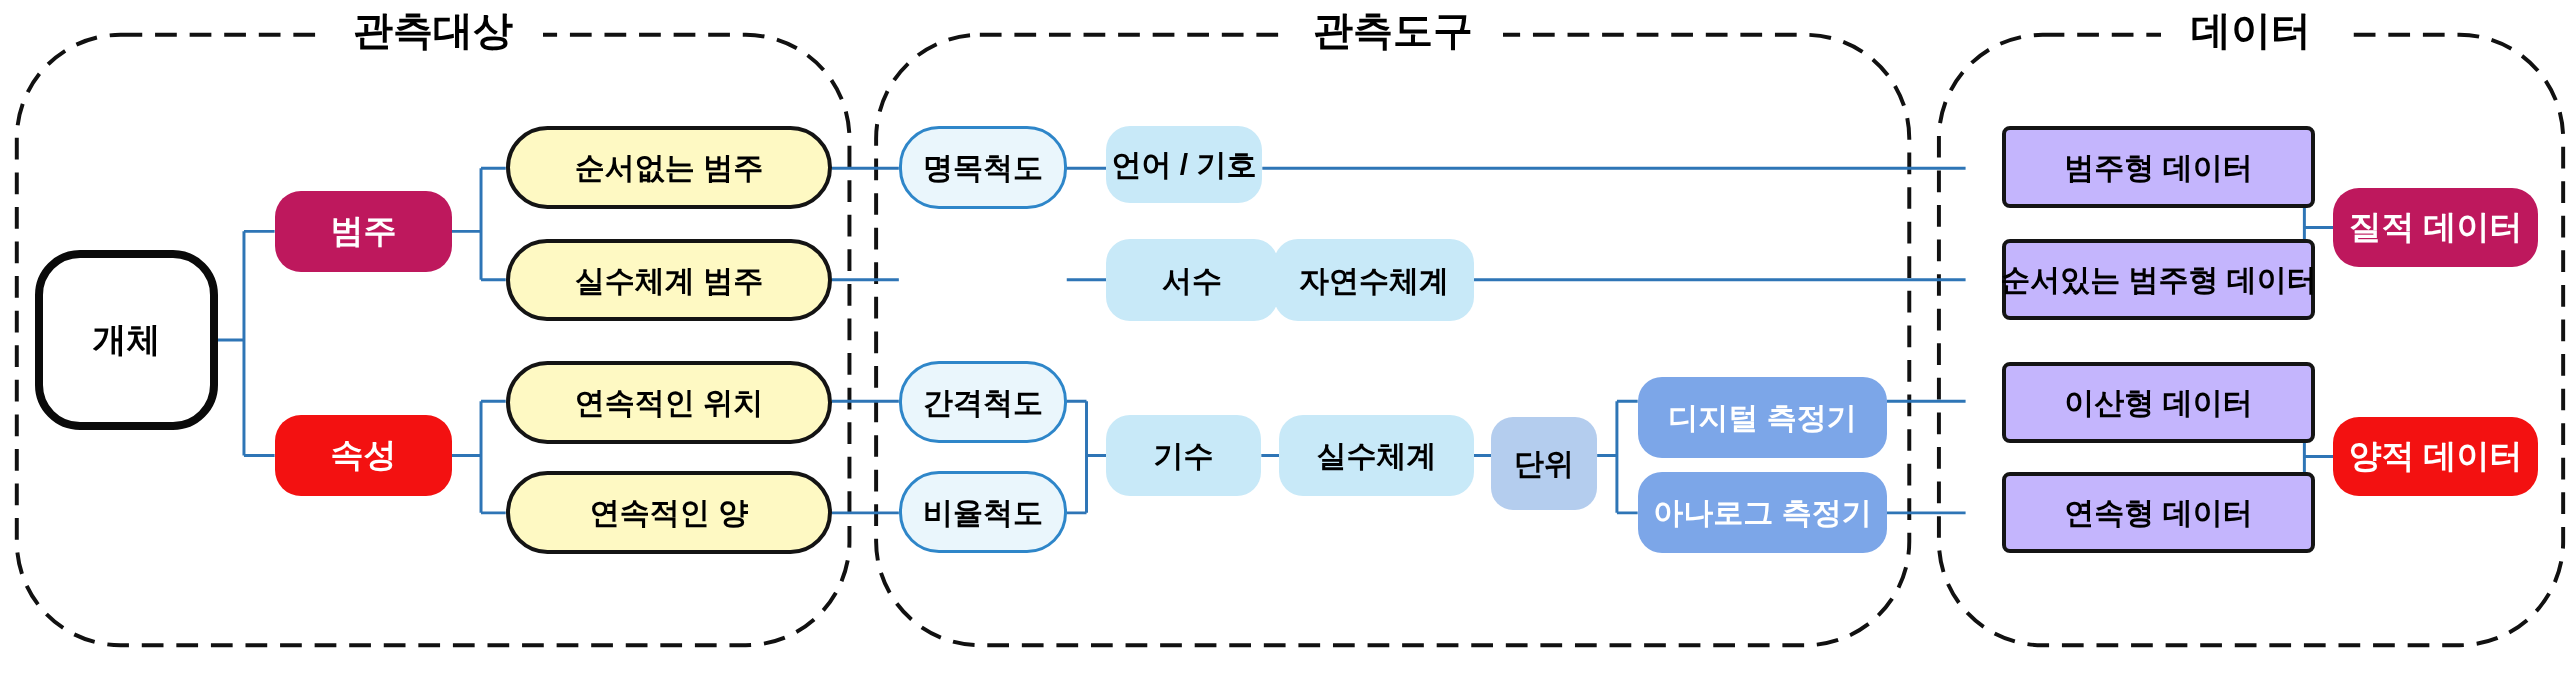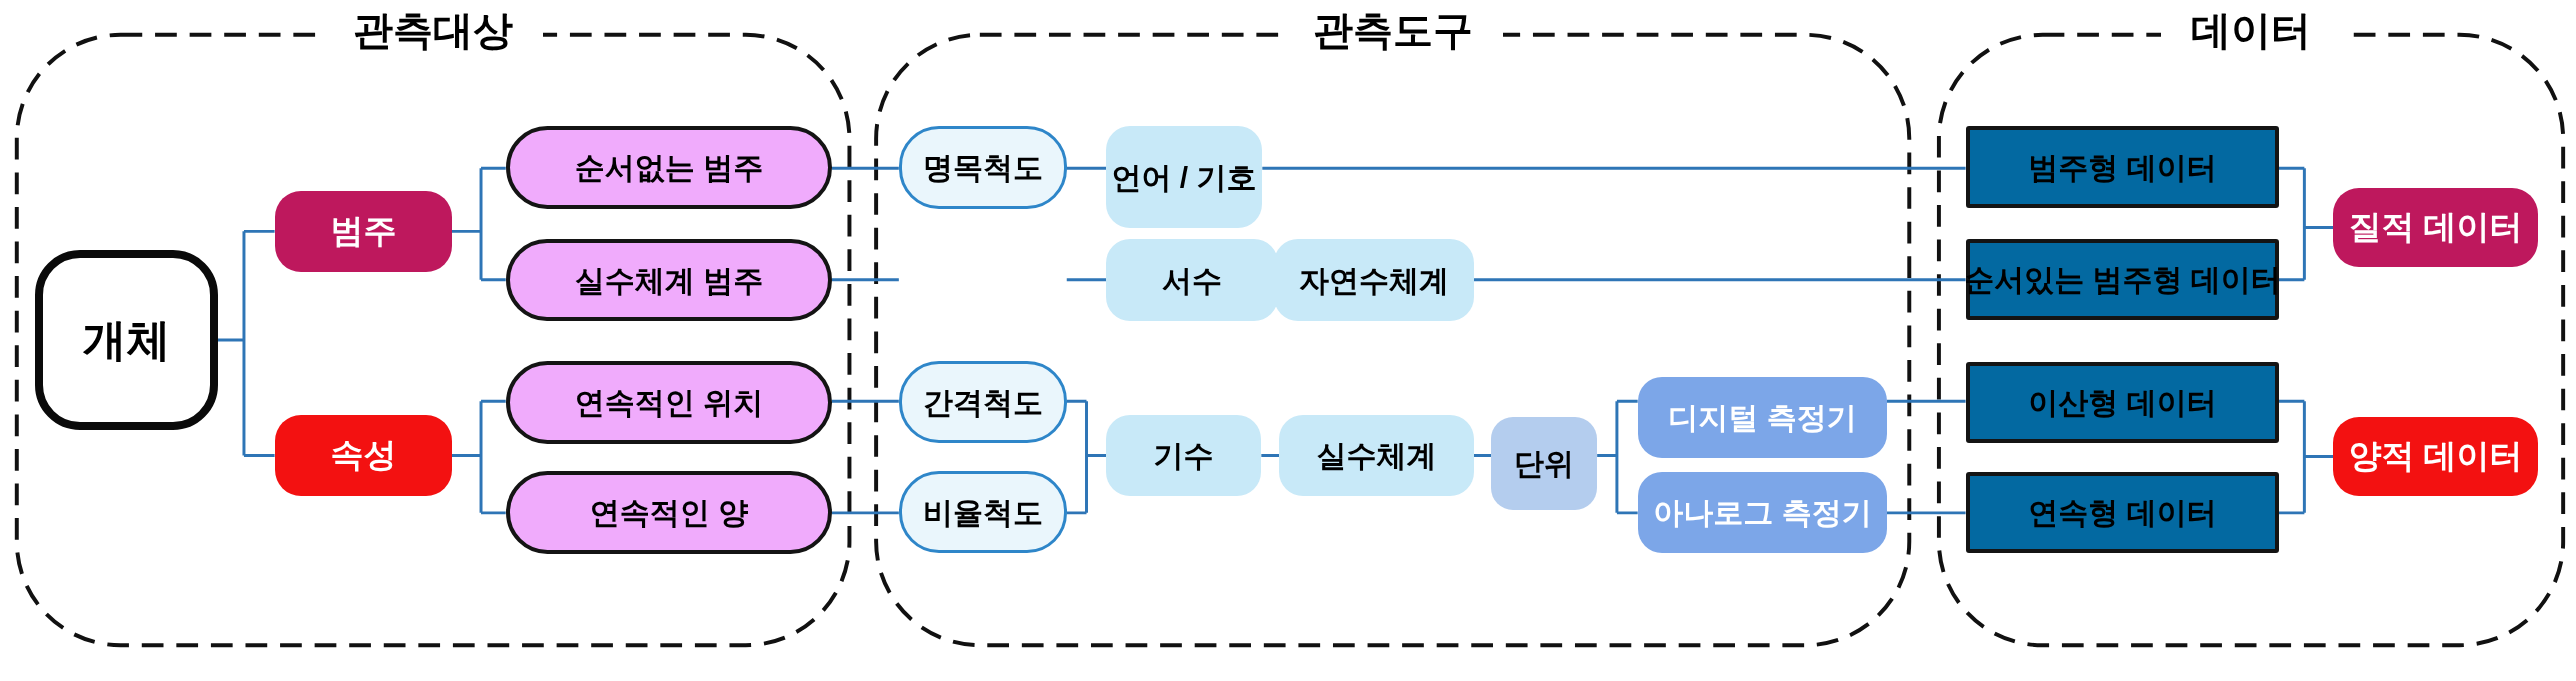--- a/index.html
+++ b/index.html
@@ -6,29 +6,29 @@
   #canvas{
     position:relative;width:2576px;height:682px;background:#ffffff;
     font-family:"Liberation Sans","DejaVu Sans",sans-serif;overflow:hidden;
   }
   #wires{position:absolute;left:0;top:0;width:2576px;height:682px;}
   .node{
     position:absolute;display:flex;align-items:center;justify-content:center;
     box-sizing:border-box;font-weight:bold;font-size:30px;color:#000;
     text-align:center;white-space:nowrap;line-height:1.1;
   }
-  .entity{background:#fff;border:8px solid #0a0a0a;border-radius:45px;font-size:44px;}
+  .entity{background:#fff;border:8px solid #0a0a0a;border-radius:45px;font-size:34px;}
   .orange{background:#be185d;color:#fff;border-radius:26px;font-size:33px;}
   .red{background:#F31111;color:#fff;border-radius:26px;font-size:33px;}
-  .stadium{background:#f0abfc;border:4px solid #141414;border-radius:43px;}
+  .stadium{background:#fef9c3;border:4px solid #141414;border-radius:43px;}
   .scale{background:#EAF6FC;border:3px solid #2E86C9;border-radius:40px;}
   .lightblue{background:#C8E9F8;border-radius:24px;}
   .unitblue{background:#B4CDEE;border-radius:22px;}
   .measurer{background:#7CA6E8;border-radius:24px;color:#fff;}
-  .datab{background:#0369a1;border:4px solid #141414;border-radius:3px;}
+  .datab{background:#c4b5fd;border:4px solid #141414;border-radius:8px;margin-left:36px;}
   .section-title{
     position:absolute;top:6px;transform:translateX(-50%);
     background:#ffffff;padding:0 30px;font-size:40px;font-weight:bold;color:#000;
     line-height:1.2;white-space:nowrap;
   }
 </style>
 </head>
 <body>
 
 <div id="canvas">
@@ -61,21 +61,21 @@
   <div class="node orange" style="left:275px;top:191px;width:177px;height:81px;">범주</div>
   <div class="node red" style="left:275px;top:415px;width:177px;height:81px;">속성</div>
   <div class="node stadium" style="left:506px;top:126px;width:326px;height:83px;">순서없는 범주</div>
   <div class="node stadium" style="left:506px;top:239px;width:326px;height:82px;">실수체계 범주</div>
   <div class="node stadium" style="left:506px;top:361px;width:326px;height:83px;">연속적인 위치</div>
   <div class="node stadium" style="left:506px;top:471px;width:326px;height:83px;">연속적인 양</div>
 
   <div class="node scale" style="left:899px;top:126px;width:168px;height:83px;">명목척도</div>
   <div class="node scale" style="left:899px;top:361px;width:168px;height:82px;">간격척도</div>
   <div class="node scale" style="left:899px;top:471px;width:168px;height:82px;">비율척도</div>
-  <div class="node lightblue" style="left:1106px;top:126px;width:156px;height:102px;">언어 / 기호</div>
+  <div class="node lightblue" style="left:1106px;top:126px;width:156px;height:77px;">언어 / 기호</div>
   <div class="node lightblue" style="left:1106px;top:239px;width:172px;height:82px;">서수</div>
   <div class="node lightblue" style="left:1274px;top:239px;width:200px;height:82px;">자연수체계</div>
   <div class="node lightblue" style="left:1106px;top:415px;width:155px;height:81px;">기수</div>
   <div class="node lightblue" style="left:1279px;top:415px;width:195px;height:81px;">실수체계</div>
   <div class="node unitblue" style="left:1491px;top:417px;width:106px;height:93px;">단위</div>
   <div class="node measurer" style="left:1638px;top:361px;width:249px;height:81px;margin-top:16px;">디지털 측정기</div>
   <div class="node measurer" style="left:1638px;top:472px;width:249px;height:81px;">아나로그 측정기</div>
 
   <div class="node datab" style="left:1966px;top:126px;width:313px;height:82px;">범주형 데이터</div>
   <div class="node datab" style="left:1966px;top:239px;width:313px;height:81px;">순서있는 범주형 데이터</div>

